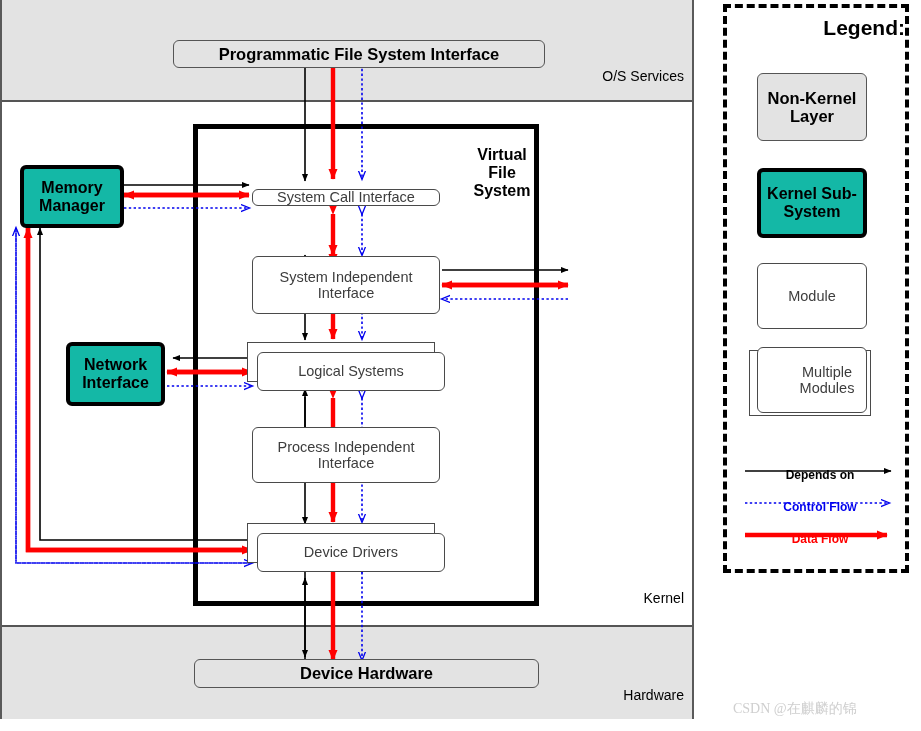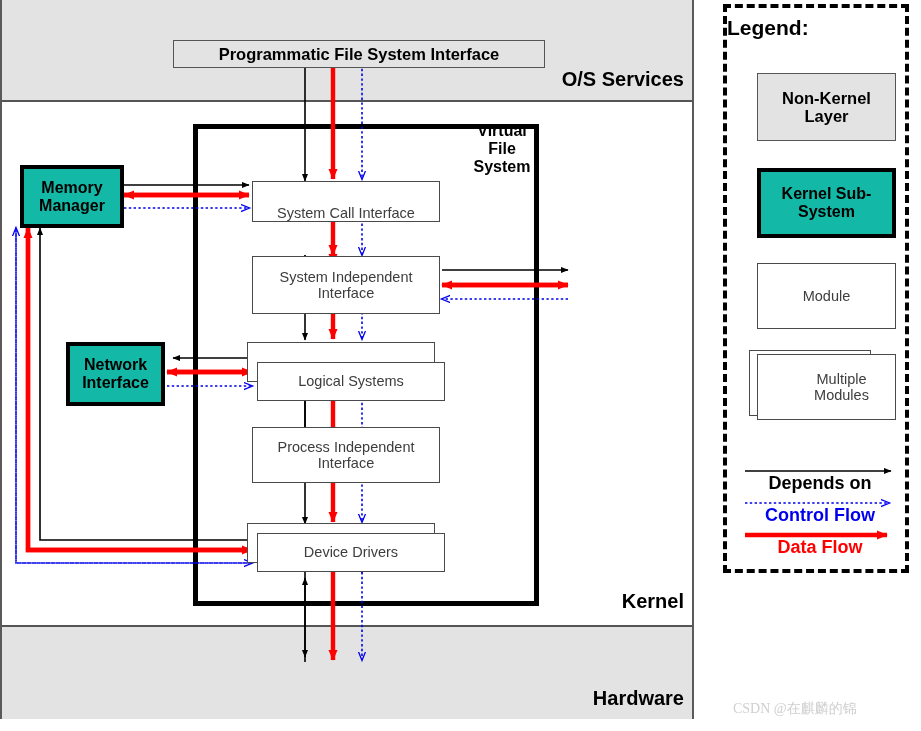--- a/index.html
+++ b/index.html
@@ -8,69 +8,69 @@
 
   
   #diagram{position:absolute;left:0;top:0;width:694px;height:719px;
            border:2px solid #5a5a5a;box-sizing:border-box;background:#fff;}
 
   .band{position:absolute;left:0;right:0;background:#e3e3e3;
         border-top:2px solid #555;border-bottom:2px solid #555;box-sizing:border-box;}
   #band-os{top:-2px;height:102px;border-top:none;}
   #band-hw{bottom:-2px;height:94px;border-bottom:none;}
 
-  .band-label{position:absolute;right:8px;font-weight:bold;font-size:20px;
+  .band-label{position:absolute;right:8px;font-weight:normal;font-size:14px;
               color:#000;letter-spacing:0px;white-space:nowrap;}
 
   
   .box{position:absolute;box-sizing:border-box;display:flex;align-items:center;
-       justify-content:center;text-align:center;line-height:1.12;}
+       justify-content:center;text-align:center;line-height:1.12;border-radius:6px;}
 
   .mod{background:#fff;border:1.5px solid #4a4a4a;color:#3d3d3d;
        font-size:14.5px;font-weight:normal;}
 
   .subsys{background:#14b8a6;border:4px solid #000;color:#000;
           font-size:16px;font-weight:bold;}
 
   .layerbox{background:#e3e3e3;border:1.5px solid #555;color:#000;
             font-size:16.5px;font-weight:bold;}
 
   
   .stack-back{position:absolute;background:#fff;border:1.5px solid #4a4a4a;
               box-sizing:border-box;}
 
   
   #vfs{position:absolute;left:191px;top:122px;width:346px;height:482px;
        border:5px solid #000;box-sizing:border-box;background:transparent;}
-  #vfs-label{position:absolute;left:462px;top:120px;width:76px;
+  #vfs-label{position:absolute;left:462px;top:144px;width:76px;
              font-size:16px;font-weight:bold;text-align:center;
              line-height:1.12;color:#000;}
 
   
   #wires{position:absolute;left:0;top:0;width:694px;height:719px;
          pointer-events:none;}
 
   
   #legend{position:absolute;left:723px;top:4px;width:186px;height:569px;
           border:4px dashed #000;box-sizing:border-box;background:#fff;}
-  #legend-title{position:absolute;left:0;right:10px;top:8px;text-align:left;
+  #legend-title{position:absolute;left:0;right:0;top:8px;text-align:right;
                 font-size:21px;font-weight:bold;color:#000;}
-  .lg-box{left:30px;width:139px;}
+  .lg-box{left:30px;width:110px;}
   #lg-nonkernel{top:65px;height:68px;}
   #lg-kernel{top:160px;height:70px;justify-content:center;}
   #lg-module{top:255px;height:66px;}
-  #lg-multi{top:346px;height:66px;padding-left:30px;}
+  #lg-multi{top:339px;height:66px;padding-left:30px;}
   #lg-multi-back{left:22px;top:342px;width:122px;height:66px;}
   .lg-line-row{position:absolute;left:14px;width:158px;height:22px;}
   #lg-row-depends{top:452px;}
   #lg-row-control{top:484px;}
   #lg-row-data{top:516px;}
-  .lg-line-label{position:absolute;left:0;right:0;top:12px;height:22px;
+  .lg-line-label{position:absolute;left:0;right:0;top:4px;height:22px;
                  display:flex;align-items:center;justify-content:center;
-                 font-size:18px;font-weight:bold;white-space:nowrap;}
+                 font-size:12px;font-weight:bold;white-space:nowrap;}
   #lg-lbl-depends{color:#000;}
   #lg-lbl-control{color:#0000ee;}
   #lg-lbl-data{color:#ff0000;}
   .lg-svg{position:absolute;left:0;top:0;width:158px;height:22px;}
 
   
   #watermark{position:absolute;left:733px;top:700px;font-size:14px;
              color:#cfcfcf;white-space:nowrap;
              font-family:Liberation Serif, serif;}
 </style>
@@ -173,48 +173,51 @@
   </div>
 
   <div class="box subsys" style="left:64px;top:340px;width:99px;height:64px;">
     <div>
       <span>Network</span><br>
       <span>Interface</span>
     </div>
   </div>
 
 
-  <div class="box mod" style="left:250px;top:179px;width:188px;height:41px;align-items:flex-end;">
+  <div class="box mod" style="left:250px;top:187px;width:188px;height:17px;align-items:flex-end;">
     <span>System Call Interface</span>
   </div>
 
   <div class="box mod" style="left:250px;top:254px;width:188px;height:58px;">
     <div>
       <span>System Independent</span><br>
       <span>Interface</span>
     </div>
   </div>
 
   <div class="stack-back" style="left:245px;top:340px;width:188px;height:40px;"></div>
-  <div class="box mod" style="left:255px;top:350px;width:188px;height:39px;margin-top:10px;">
+  <div class="box mod" style="left:255px;top:350px;width:188px;height:39px;">
     <span>Logical Systems</span>
   </div>
 
   <div class="box mod" style="left:250px;top:425px;width:188px;height:56px;">
     <div>
       <span>Process Independent</span><br>
       <span>Interface</span>
     </div>
   </div>
 
   <div class="stack-back" style="left:245px;top:521px;width:188px;height:40px;"></div>
   <div class="box mod" style="left:255px;top:531px;width:188px;height:39px;">
     <span>Device Drivers</span>
   </div>
 
+  <div class="box layerbox" style="left:192px;top:657px;width:345px;height:29px;">
+    <span>Device Hardware</span>
+  </div>
 
 </div>
 
 <div id="legend">
 
   <div id="legend-title">Legend:</div>
 
   <div class="box layerbox lg-box" id="lg-nonkernel">
     <div>
       <span>Non-Kernel</span><br>

